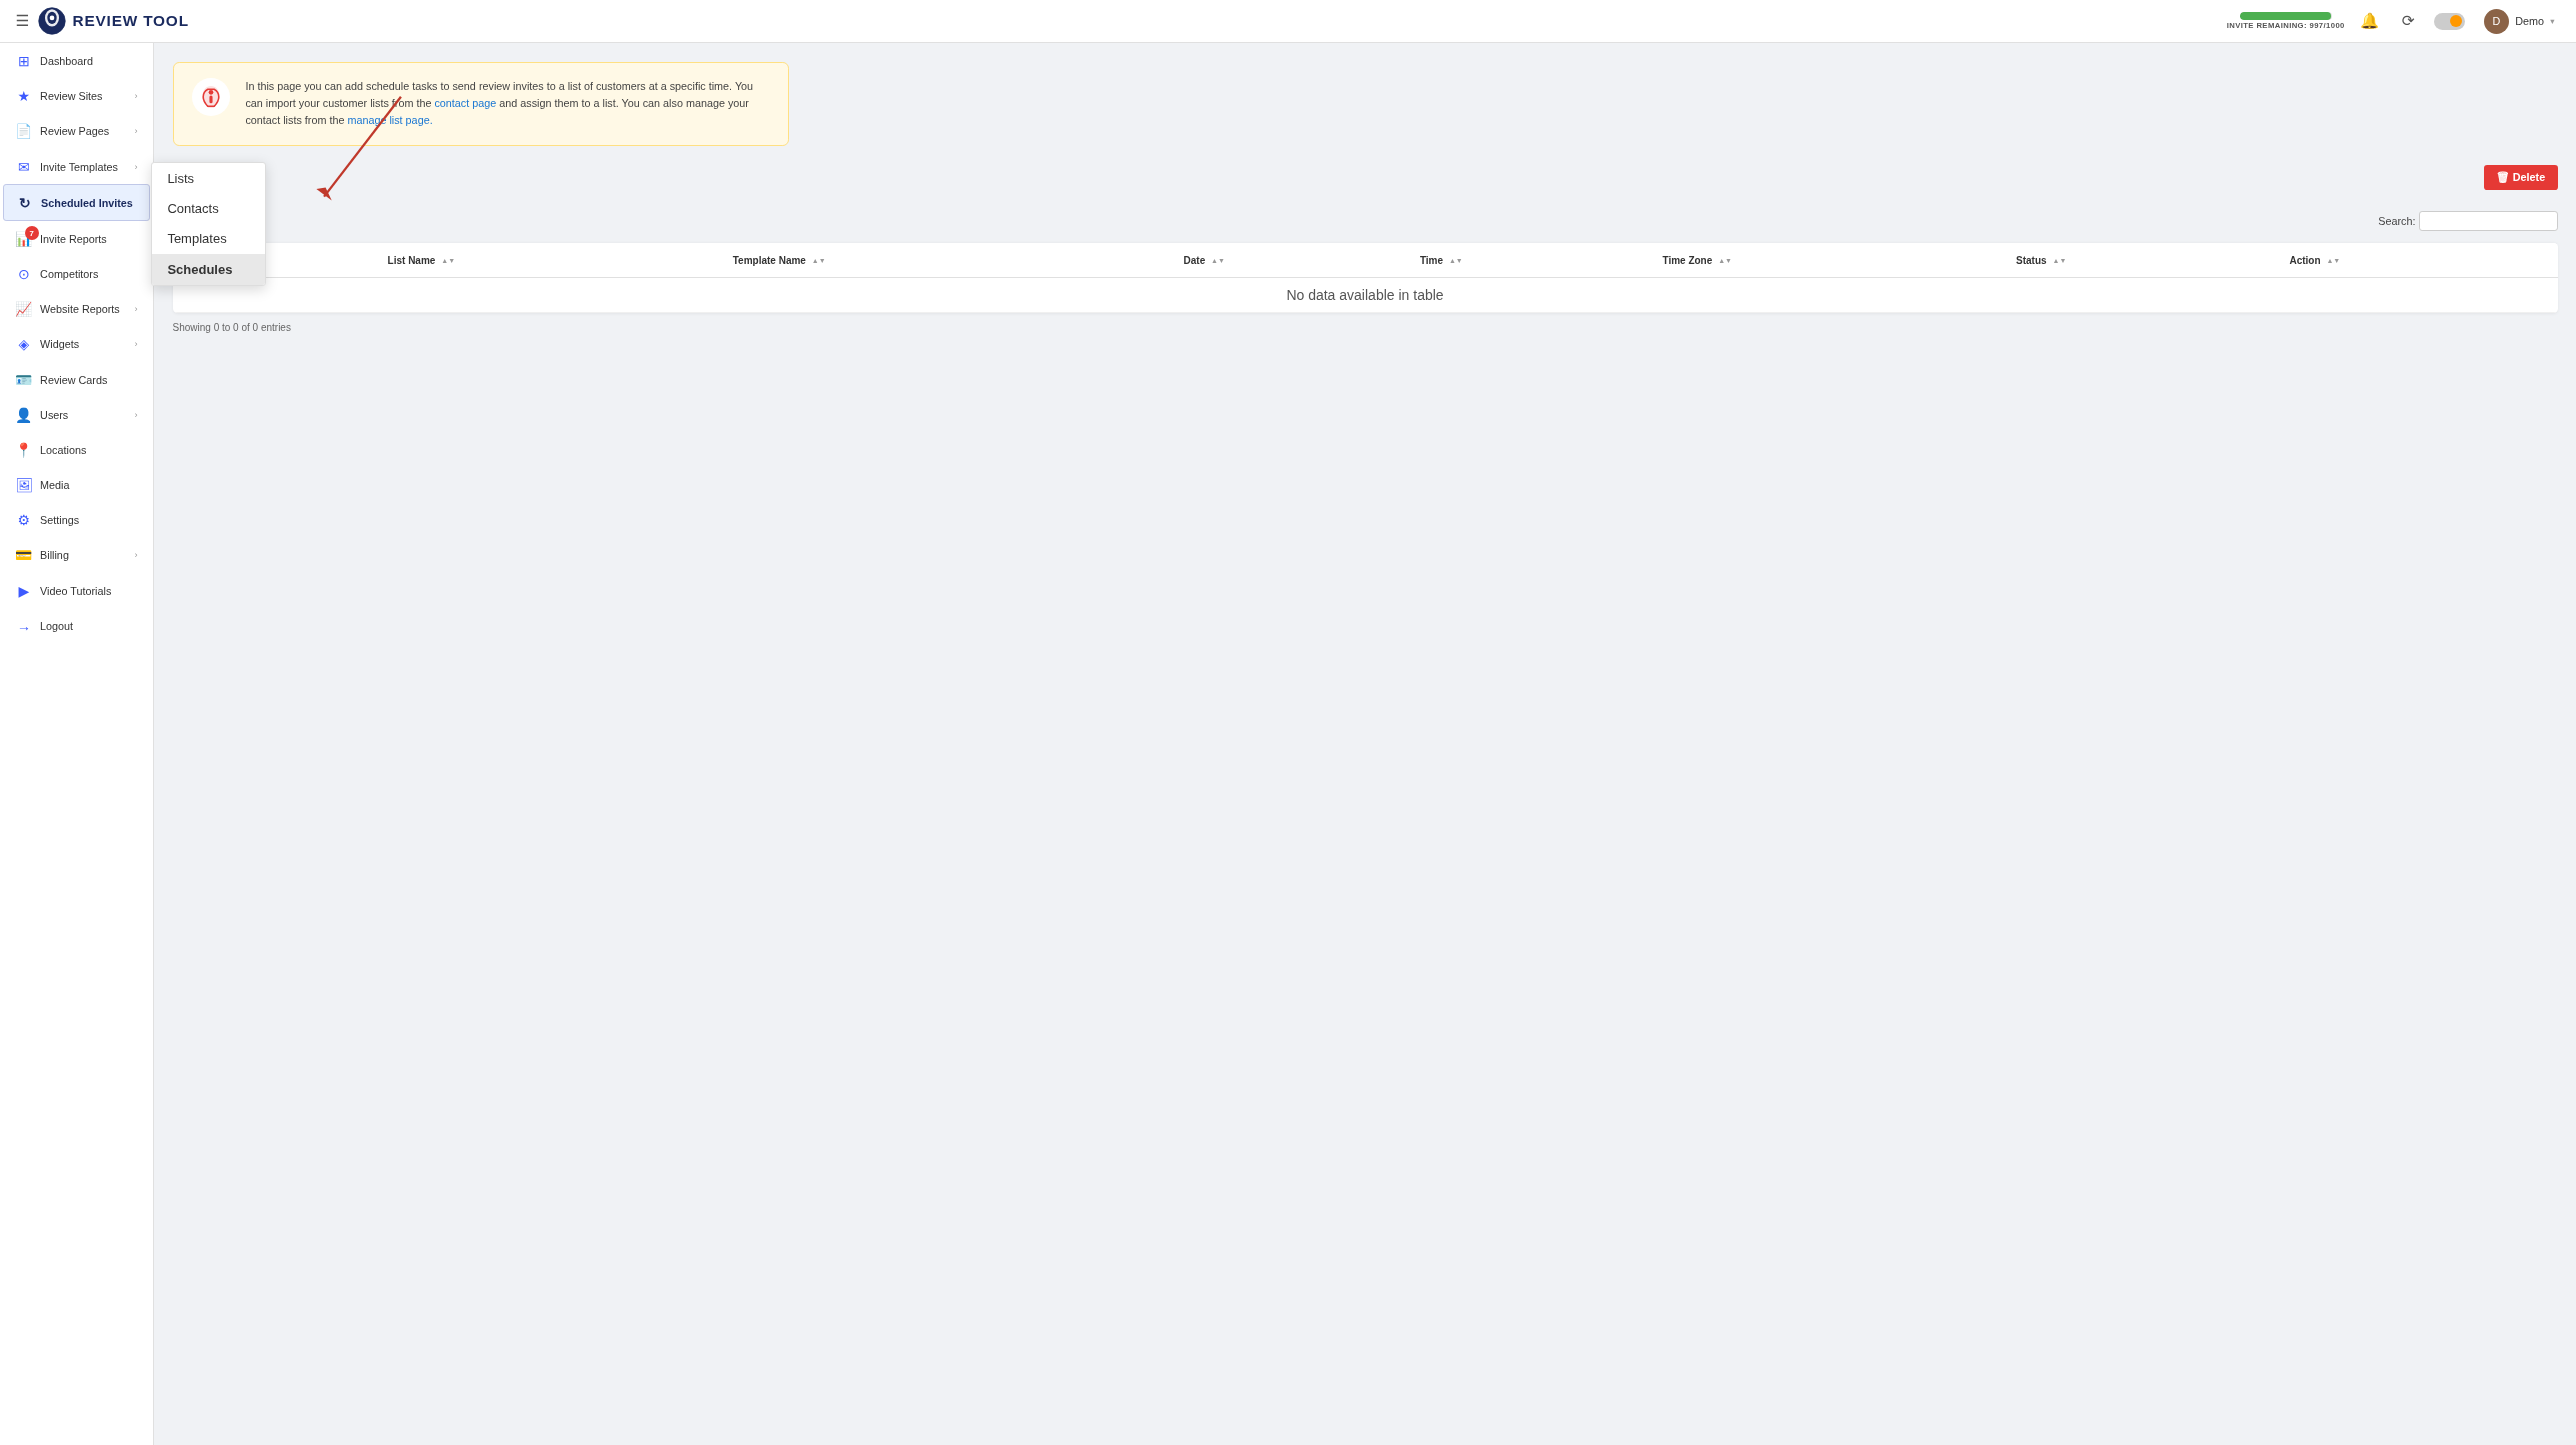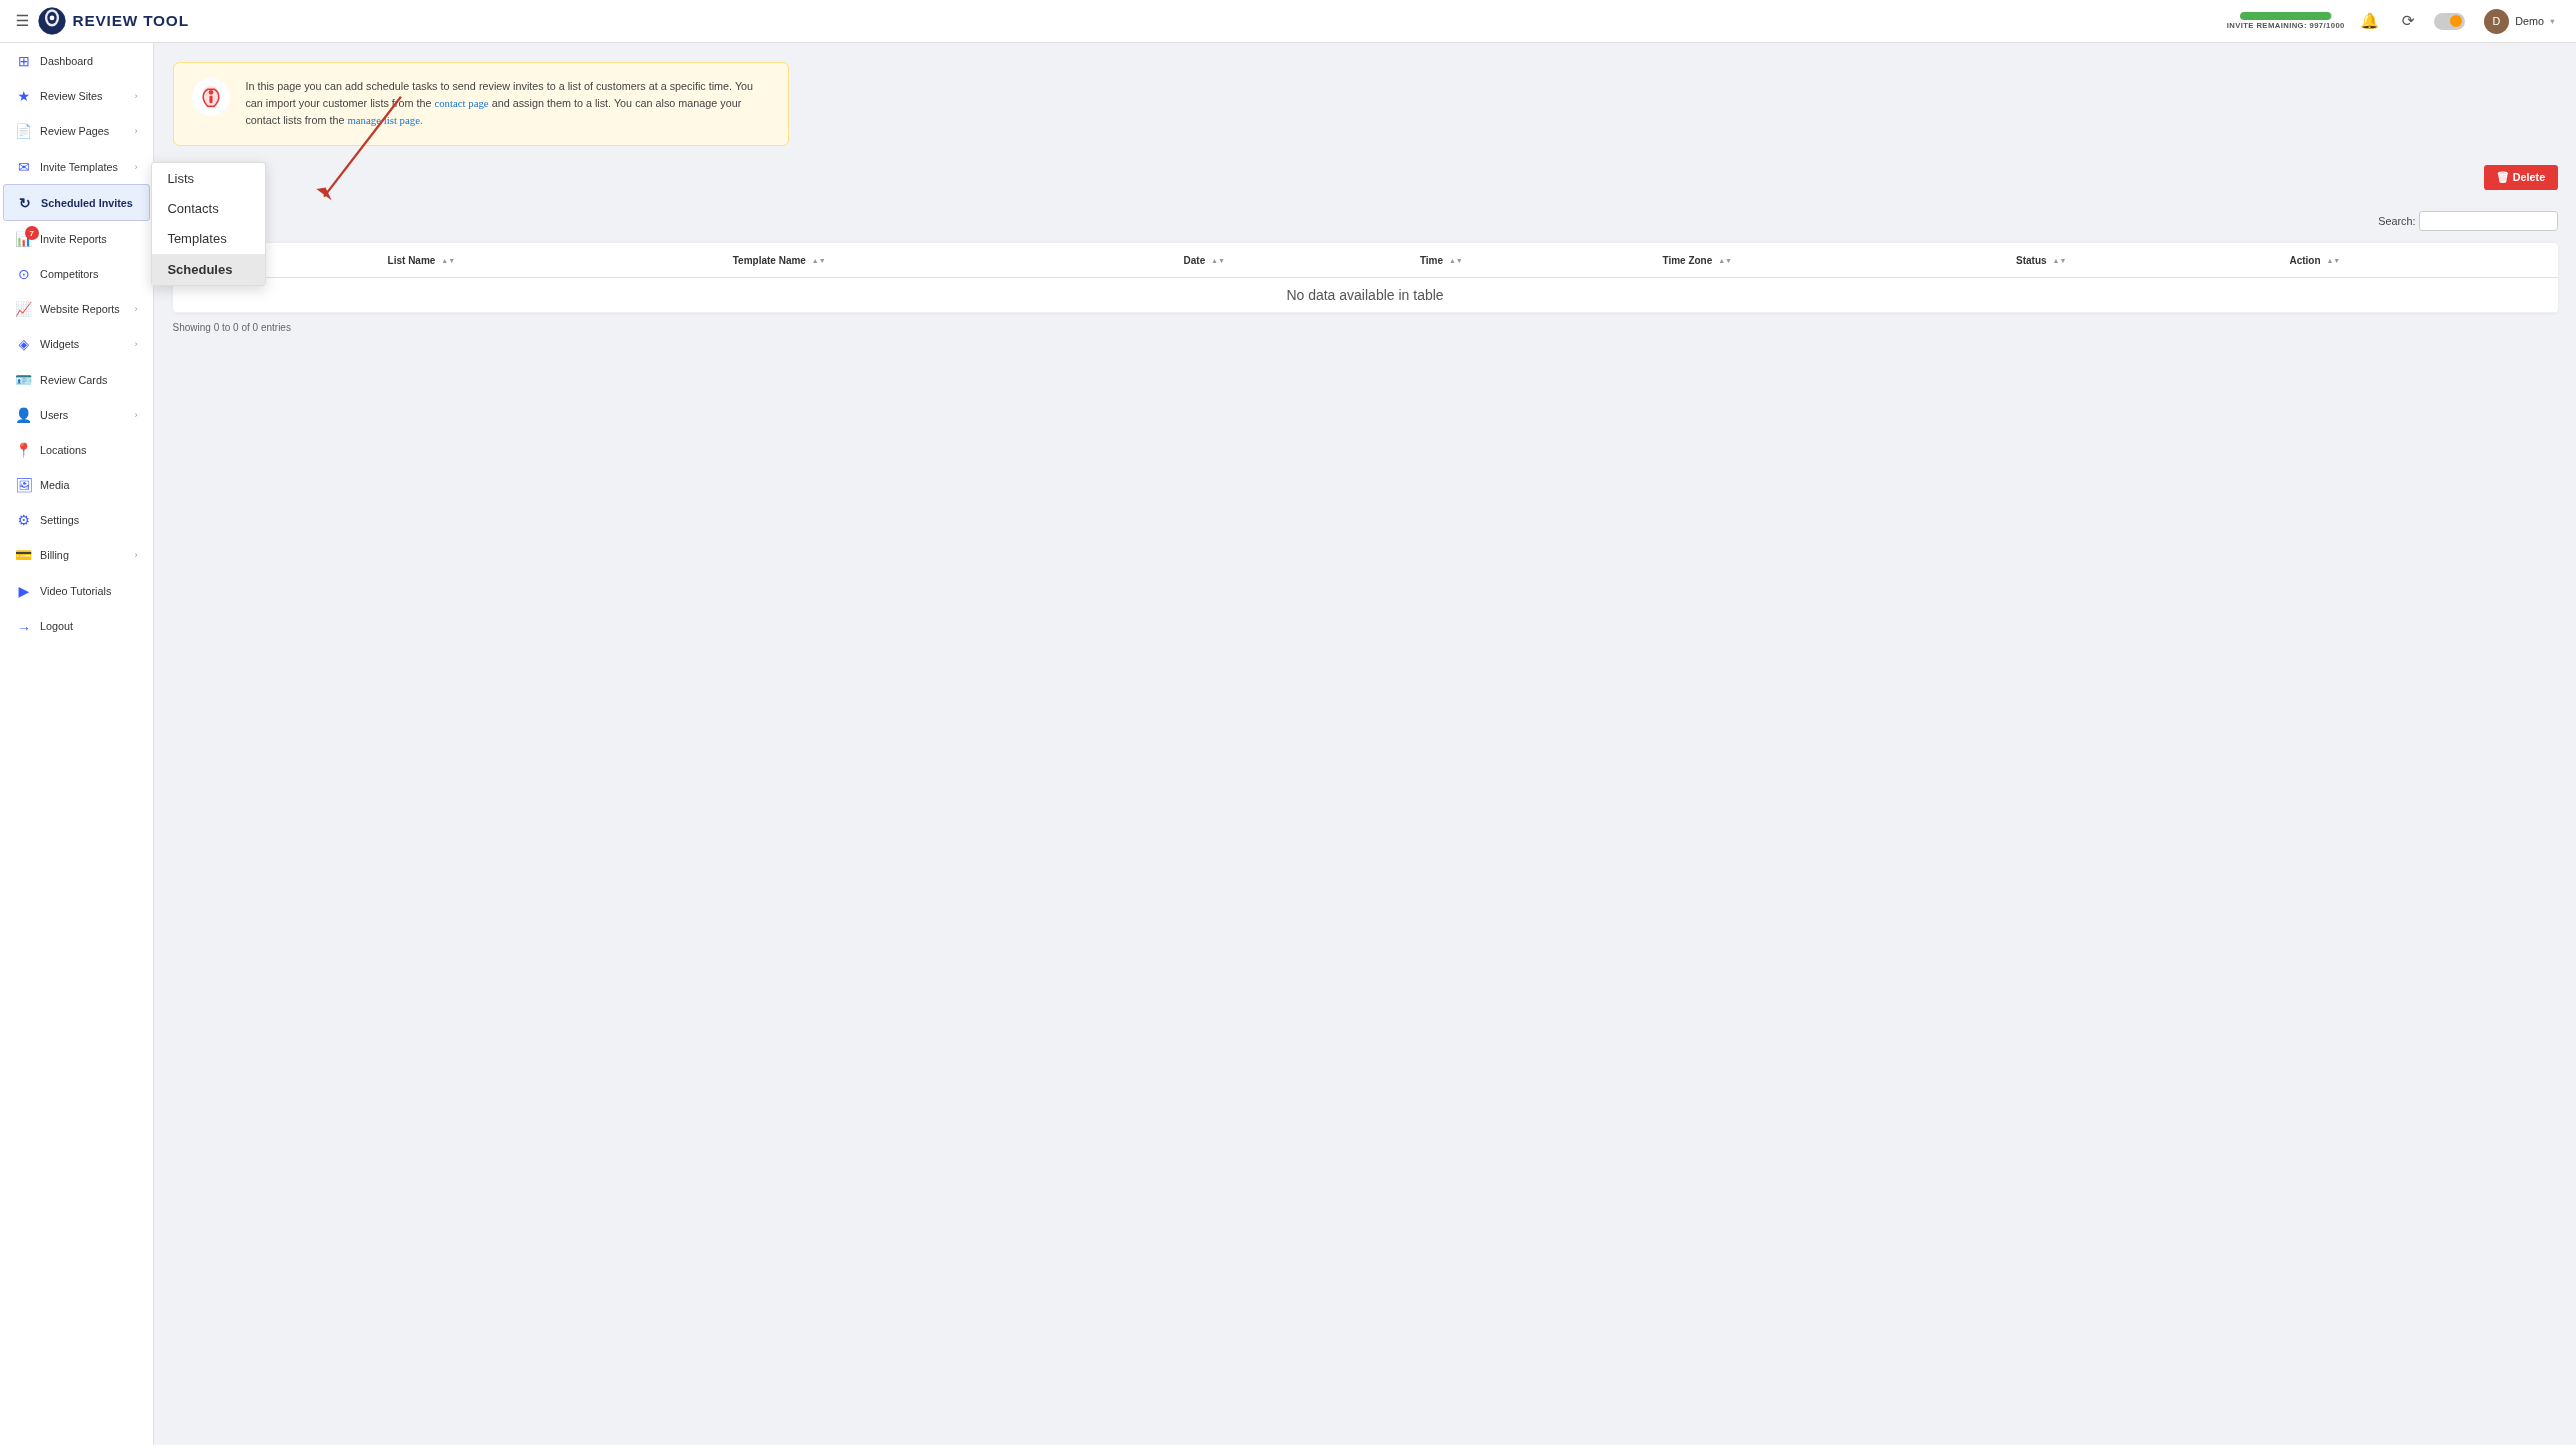--- a/index.html
+++ b/index.html
@@ -250,21 +250,20 @@
       justify-content: center;
     }
     .info-banner-text {
       font-size: 10.8px;
       color: #444;
       line-height: 1.6;
     }
     .info-banner-text a {
       color: #1976d2;
       text-decoration: none;
-      font-family: Liberation Serif, serif;
     }
 
     
     .toolbar {
       display: flex;
       align-items: center;
       justify-content: space-between;
       gap: 9.2px;
       margin-bottom: 21px;
     }

